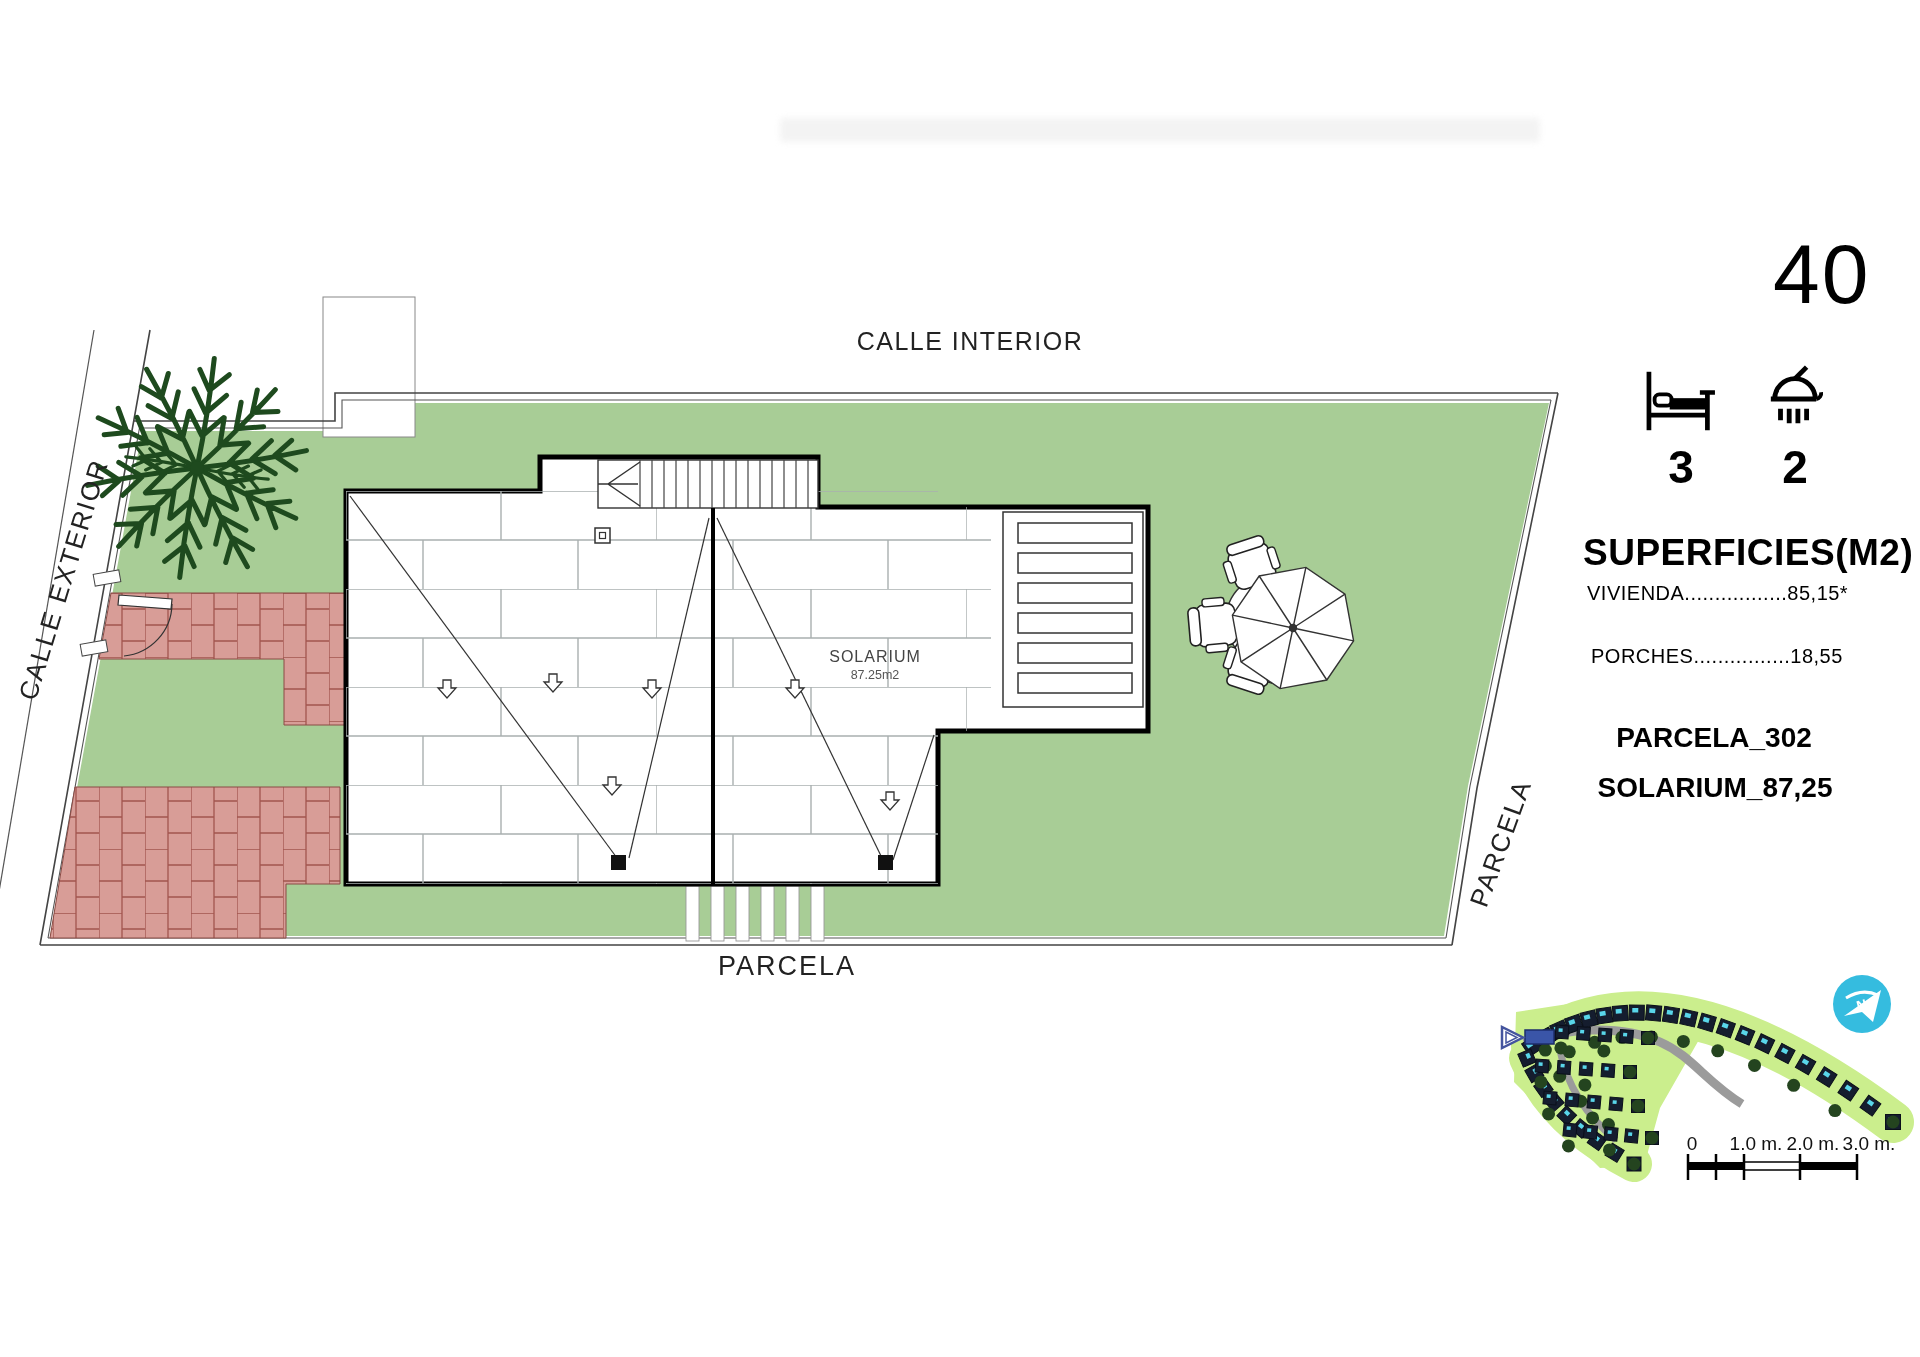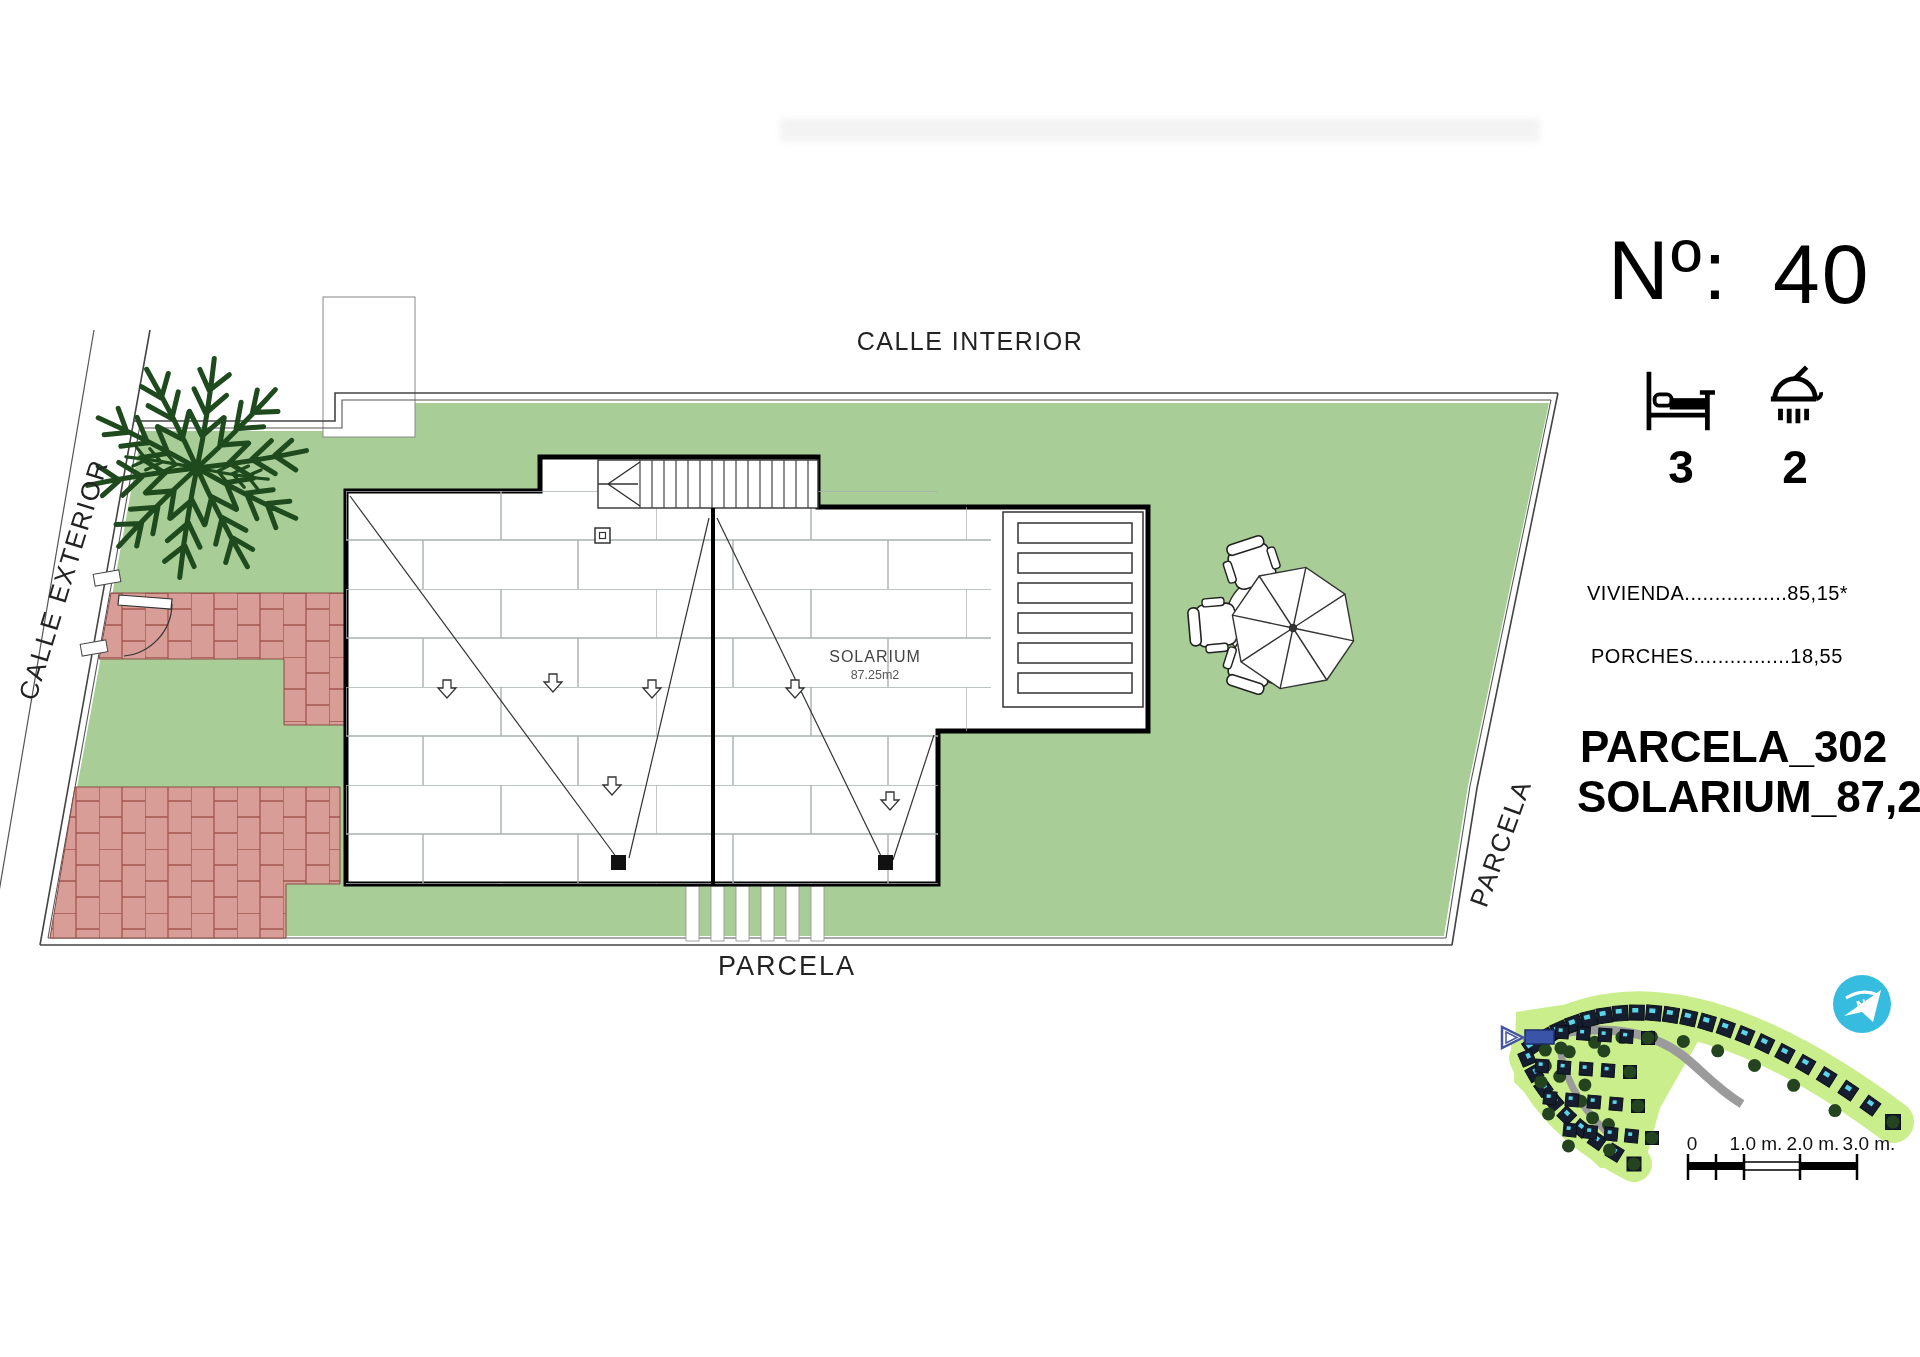--- a/index.html
+++ b/index.html
@@ -7,21 +7,21 @@
         font-family:"Liberation Sans",sans-serif;color:#000;}
   .artifact{position:absolute;left:780px;top:118px;width:760px;height:24px;background:#ededed;
             border-radius:4px;filter:blur(3px);opacity:.65;}
   svg text{font-family:"Liberation Sans",sans-serif;}
   .panel-abs{position:absolute;white-space:nowrap;}
   .num-label{font-size:84px;font-weight:400;letter-spacing:2px;}
   .icon-num{font-size:46px;font-weight:700;text-align:center;}
   .sup-title{font-size:37px;font-weight:700;letter-spacing:.5px;}
   .sup-line{font-size:20px;font-weight:400;letter-spacing:.5px;}
   .big-line{font-size:37px;font-weight:700;display:flex;align-items:baseline;}
-  .mid-line{font-size:44px;font-weight:700;display:flex;justify-content:flex-start;}
+  .mid-line{font-size:28px;font-weight:700;display:flex;justify-content:center;}
   .total-sep{display:inline-block;transform:scaleX(2.4);margin:0 26px;}
 </style>
 </head>
 <body>
 
 <div class="page">
 
   <div class="artifact"></div>
 
   <svg id="plan-svg" width="1920" height="1357" viewBox="0 0 1920 1357" style="position:absolute;left:0;top:0;">
@@ -417,21 +417,20 @@
       <rect x="1744" y="1162" width="56" height="8" fill="#fff" stroke="#000" stroke-width="1.5"></rect>
       <rect x="1800" y="1162" width="57" height="8" fill="#000"></rect>
       <path d="M1688,1154 V1180 M1716,1154 V1180 M1744,1154 V1180 M1800,1154 V1180 M1857,1154 V1180" stroke="#000" stroke-width="2.5"></path>
       <text x="1692" y="1150" font-size="19" fill="#111" text-anchor="middle">0</text>
       <text x="1756" y="1150" font-size="19" fill="#111" text-anchor="middle">1.0 m.</text>
       <text x="1813" y="1150" font-size="19" fill="#111" text-anchor="middle">2.0 m.</text>
       <text x="1869" y="1150" font-size="19" fill="#111" text-anchor="middle">3.0 m.</text>
     </g>
   </svg>
 
-  <div class="panel-abs num-label" style="left:1608px;top:222px;">Nº:</div>
   <div class="panel-abs num-label" style="left:1773px;top:226px;">40</div>
 
   <div class="panel-abs" style="left:1643px;top:368px;width:76px;height:66px;">
     <svg width="76" height="66" viewBox="0 0 80 70">
       <path d="M6,4 V66" stroke="#000" stroke-width="5" fill="none"></path>
       <rect x="12" y="28" width="18" height="12" rx="5" fill="#fff" stroke="#000" stroke-width="4"></rect>
       <rect x="28" y="32" width="40" height="12" fill="#000"></rect>
       <path d="M68,26 V66 M60,26 H76 M6,50 H68" stroke="#000" stroke-width="5" fill="none"></path>
     </svg>
   </div>
@@ -440,20 +439,21 @@
       <path d="M30,17 L42,5" stroke="#000" stroke-width="5" fill="none"></path>
       <path d="M9,38 A21,21 0 0 1 51,38" stroke="#000" stroke-width="5" fill="none"></path>
       <path d="M5,38 H52" stroke="#000" stroke-width="5" fill="none"></path>
       <path d="M52,38 A6,6 0 0 0 57,31" stroke="#000" stroke-width="4" fill="none"></path>
       <path d="M15,48 V60 M24,48 V63 M33,48 V63 M42,48 V60" stroke="#000" stroke-width="5" fill="none"></path>
     </svg>
   </div>
   <div class="panel-abs icon-num" style="left:1643px;top:440px;width:76px;">3</div>
   <div class="panel-abs icon-num" style="left:1766px;top:440px;width:58px;">2</div>
 
+  <div class="panel-abs sup-title" style="left:1583px;top:532px;">SUPERFICIES(M2)</div>
   <div class="panel-abs sup-line" style="left:1587px;top:582px;">VIVIENDA.................85,15*</div>
   <div class="panel-abs sup-line" style="left:1591px;top:645px;">PORCHES................18,55</div>
 
 
   <div class="panel-abs mid-line" style="left:1580px;top:722px;width:268px;">
     <span>PARCELA_</span>
     <span>302</span>
   </div>
   <div class="panel-abs mid-line" style="left:1577px;top:772px;width:276px;">
     <span>SOLARIUM_</span>

